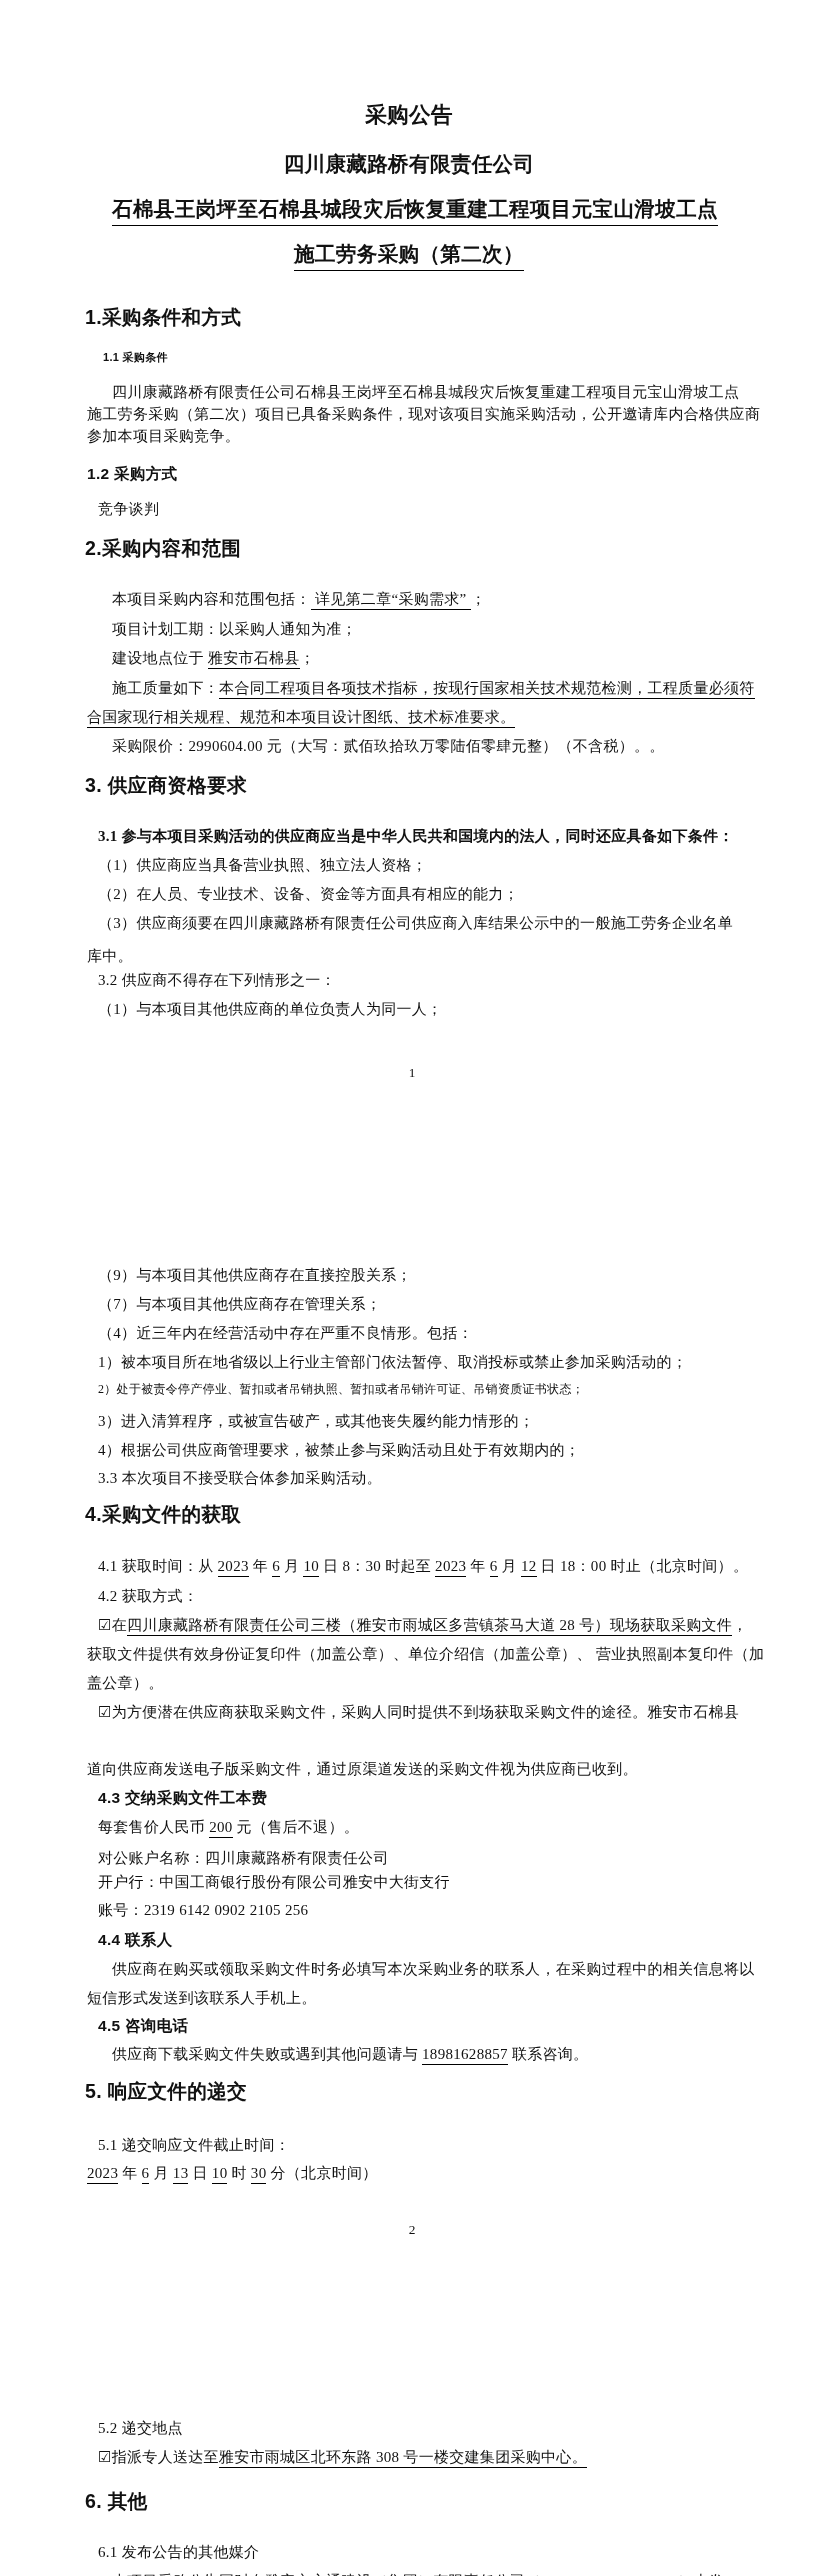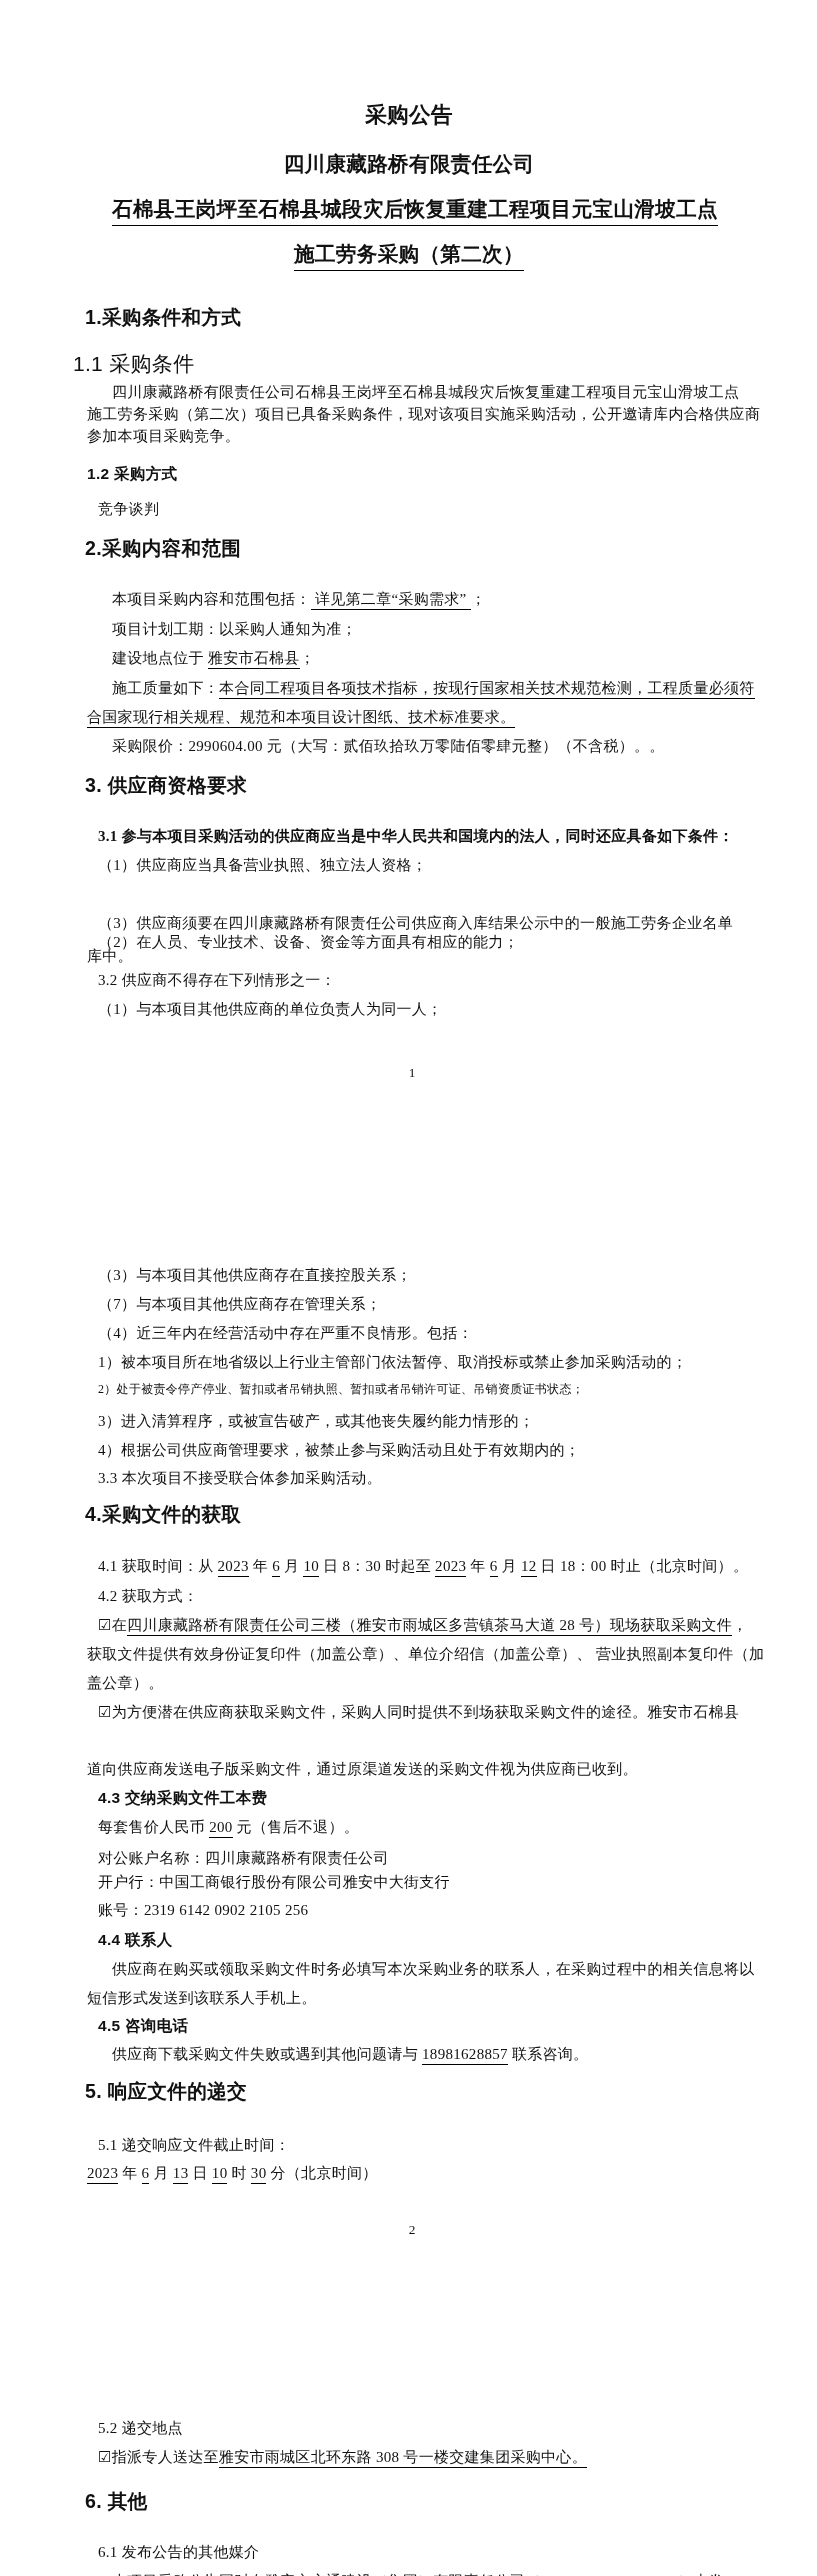--- a/index.html
+++ b/index.html
@@ -33,42 +33,42 @@
 </head>
 <body>
 
 <div id="document-canvas" data-name="document-canvas">
 
 <div class="line sans" data-name="doc-title" style="top: 102px; left: 0px; right: 0px; text-align: center; font-size: 21.6px; font-weight: bold;"><span data-name="text-segment">采购公告</span></div>
     <div class="line sans" data-name="company-name" style="top: 151px; left: 0px; right: 0px; text-align: center; font-size: 20.6px; font-weight: bold;"><span data-name="text-segment">四川康藏路桥有限责任公司</span></div>
     <div class="line sans" data-name="project-title-line-1" style="top: 196px; left: 0px; right: 0px; text-align: center; font-size: 20.6px; font-weight: bold; padding-left: 12px;"><span data-name="text-segment" class="tu">石棉县王岗坪至石棉县城段灾后恢复重建工程项目元宝山滑坡工点</span></div>
     <div class="line sans" data-name="project-title-line-2" style="top: 241px; left: 0px; right: 0px; text-align: center; font-size: 20.6px; font-weight: bold;"><span data-name="text-segment" class="tu">施工劳务采购（第二次）</span></div>
     <div class="line sans" data-name="section-1-heading" style="top: 306px; left: 85px; font-size: 19.6px; font-weight: bold;"><span data-name="text-segment">1.采购条件和方式</span></div>
-    <div class="line sans" data-name="section-1-1-heading" style="top: 351px; left: 73px; font-size: 21px; font-weight: normal;"><span data-name="text-segment">1.1 采购条件</span></div>
+    <div class="line sans" data-name="section-1-1-heading" style="top: 351px; left: 103px; font-size: 11px; font-weight: bold;"><span data-name="text-segment">1.1 采购条件</span></div>
     <div class="line serif" data-name="doc-line" style="top: 383px; left: 112px; font-size: 15px;"><span data-name="text-segment">四川康藏路桥有限责任公司石棉县王岗坪至石棉县城段灾后恢复重建工程项目元宝山滑坡工点</span></div>
     <div class="line serif" data-name="doc-line" style="top: 405px; left: 87px; font-size: 15px;"><span data-name="text-segment">施工劳务采购（第二次）项目已具备采购条件，现对该项目实施采购活动，公开邀请库内合格供应商</span></div>
     <div class="line serif" data-name="doc-line" style="top: 427px; left: 87px; font-size: 15px;"><span data-name="text-segment">参加本项目采购竞争。</span></div>
     <div class="line sans" data-name="section-1-2-heading" style="top: 465px; left: 87px; font-size: 15.5px; font-weight: bold;"><span data-name="text-segment">1.2 采购方式</span></div>
     <div class="line serif" data-name="doc-line" style="top: 500px; left: 98px; font-size: 15px;"><span data-name="text-segment">竞争谈判</span></div>
     <div class="line sans" data-name="section-2-heading" style="top: 537px; left: 85px; font-size: 19.6px; font-weight: bold;"><span data-name="text-segment">2.采购内容和范围</span></div>
     <div class="line serif" data-name="doc-line" style="top: 590px; left: 112px; font-size: 15px;"><span data-name="text-segment">本项目采购内容和范围包括：</span><span data-name="text-segment" class="u"> 详见第二章“采购需求” </span><span data-name="text-segment">；</span></div>
     <div class="line serif" data-name="doc-line" style="top: 620px; left: 112px; font-size: 15px;"><span data-name="text-segment">项目计划工期：以采购人通知为准；</span></div>
     <div class="line serif" data-name="doc-line" style="top: 649px; left: 112px; font-size: 15px;"><span data-name="text-segment">建设地点位于 </span><span data-name="text-segment" class="u">雅安市石棉县</span><span data-name="text-segment">；</span></div>
     <div class="line serif" data-name="doc-line" style="top: 679px; left: 112px; font-size: 15px;"><span data-name="text-segment">施工质量如下：</span><span data-name="text-segment" class="u">本合同工程项目各项技术指标，按现行国家相关技术规范检测，工程质量必须符</span></div>
     <div class="line serif" data-name="doc-line" style="top: 708px; left: 87px; font-size: 15px;"><span data-name="text-segment" class="u">合国家现行相关规程、规范和本项目设计图纸、技术标准要求。</span></div>
     <div class="line serif" data-name="doc-line" style="top: 737px; left: 112px; font-size: 15px;"><span data-name="text-segment">采购限价：2990604.00 元（大写：贰佰玖拾玖万零陆佰零肆元整）（不含税）。。</span></div>
     <div class="line sans" data-name="section-3-heading" style="top: 774px; left: 85px; font-size: 19.6px; font-weight: bold;"><span data-name="text-segment">3. 供应商资格要求</span></div>
     <div class="line serif" data-name="doc-line" style="top: 827px; left: 98px; font-size: 15px; font-weight: bold;"><span data-name="text-segment">3.1 参与本项目采购活动的供应商应当是中华人民共和国境内的法人，同时还应具备如下条件：</span></div>
     <div class="line serif" data-name="doc-line" style="top: 856px; left: 98px; font-size: 15px;"><span data-name="text-segment">（1）供应商应当具备营业执照、独立法人资格；</span></div>
-    <div class="line serif" data-name="doc-line" style="top: 885px; left: 98px; font-size: 15px; margin-top: 48px;"><span data-name="text-segment">（2）在人员、专业技术、设备、资金等方面具有相应的能力；</span></div>
+    <div class="line serif" data-name="doc-line" style="top: 885px; left: 98px; font-size: 15px;"><span data-name="text-segment">（2）在人员、专业技术、设备、资金等方面具有相应的能力；</span></div>
     <div class="line serif" data-name="doc-line" style="top: 914px; left: 98px; font-size: 15px;"><span data-name="text-segment">（3）供应商须要在四川康藏路桥有限责任公司供应商入库结果公示中的一般施工劳务企业名单</span></div>
     <div class="line serif" data-name="doc-line" style="top: 947px; left: 87px; font-size: 15px;"><span data-name="text-segment">库中。</span></div>
     <div class="line serif" data-name="doc-line" style="top: 971px; left: 98px; font-size: 15px;"><span data-name="text-segment">3.2 供应商不得存在下列情形之一：</span></div>
     <div class="line serif" data-name="doc-line" style="top: 1000px; left: 98px; font-size: 15px;"><span data-name="text-segment">（1）与本项目其他供应商的单位负责人为同一人；</span></div>
-    <div class="line serif" data-name="doc-line" style="top: 1266px; left: 98px; font-size: 15px;"><span data-name="text-segment">（3）与本项目其他供应商存在直接控股关系；</span></div>
+    <div class="line serif" data-name="doc-line" style="top: 1266px; left: 98px; font-size: 15px;"><span data-name="text-segment">（9）与本项目其他供应商存在直接控股关系；</span></div>
     <div class="line serif" data-name="doc-line" style="top: 1295px; left: 98px; font-size: 15px;"><span data-name="text-segment">（7）与本项目其他供应商存在管理关系；</span></div>
     <div class="line serif" data-name="doc-line" style="top: 1324px; left: 98px; font-size: 15px;"><span data-name="text-segment">（4）近三年内在经营活动中存在严重不良情形。包括：</span></div>
     <div class="line serif" data-name="doc-line" style="top: 1353px; left: 98px; font-size: 15px;"><span data-name="text-segment">1）被本项目所在地省级以上行业主管部门依法暂停、取消投标或禁止参加采购活动的；</span></div>
     <div class="line serif" data-name="doc-line" style="top: 1382px; left: 98px; font-size: 12px;"><span data-name="text-segment">2）处于被责令停产停业、暂扣或者吊销执照、暂扣或者吊销许可证、吊销资质证书状态；</span></div>
     <div class="line serif" data-name="doc-line" style="top: 1412px; left: 98px; font-size: 15px;"><span data-name="text-segment">3）进入清算程序，或被宣告破产，或其他丧失履约能力情形的；</span></div>
     <div class="line serif" data-name="doc-line" style="top: 1441px; left: 98px; font-size: 15px;"><span data-name="text-segment">4）根据公司供应商管理要求，被禁止参与采购活动且处于有效期内的；</span></div>
     <div class="line serif" data-name="doc-line" style="top: 1469px; left: 98px; font-size: 15px;"><span data-name="text-segment">3.3 本次项目不接受联合体参加采购活动。</span></div>
     <div class="line sans" data-name="section-4-heading" style="top: 1503px; left: 85px; font-size: 19.6px; font-weight: bold;"><span data-name="text-segment">4.采购文件的获取</span></div>
     <div class="line serif" data-name="doc-line" style="top: 1557px; left: 98px; font-size: 15px;"><span data-name="text-segment">4.1 获取时间：从 </span><span data-name="text-segment" class="u">2023</span><span data-name="text-segment"> 年 </span><span data-name="text-segment" class="u">6</span><span data-name="text-segment"> 月 </span><span data-name="text-segment" class="u">10</span><span data-name="text-segment"> 日 8：30 时起至 </span><span data-name="text-segment" class="u">2023</span><span data-name="text-segment"> 年 </span><span data-name="text-segment" class="u">6</span><span data-name="text-segment"> 月 </span><span data-name="text-segment" class="u">12</span><span data-name="text-segment"> 日 18：00 时止（北京时间）。</span></div>
     <div class="line serif" data-name="doc-line" style="top: 1587px; left: 98px; font-size: 15px;"><span data-name="text-segment">4.2 获取方式：</span></div>

